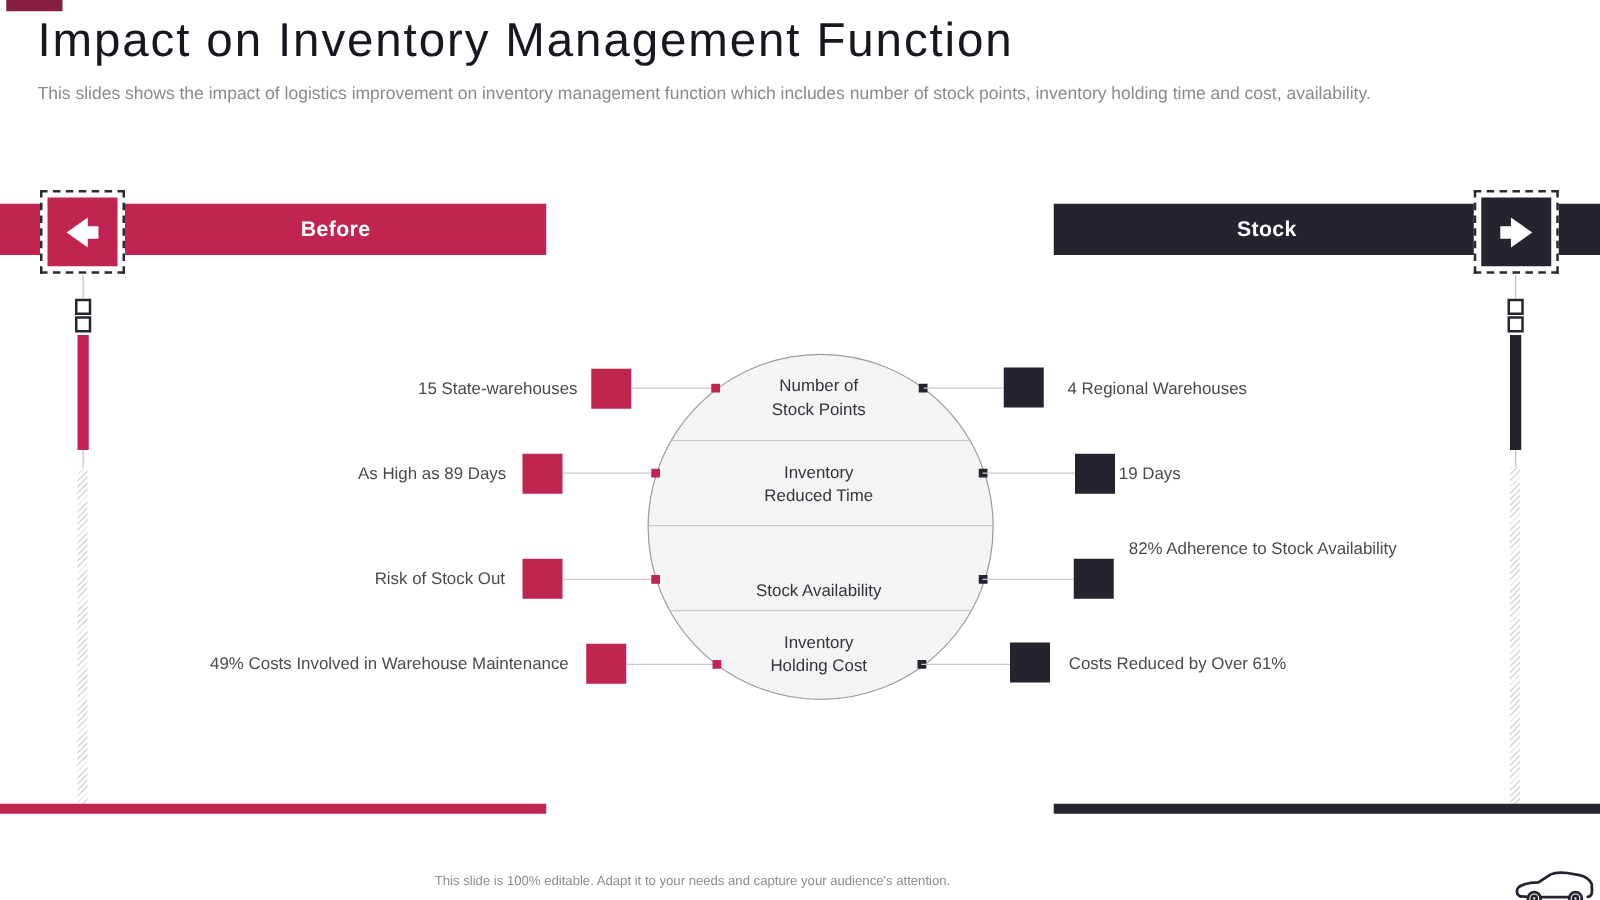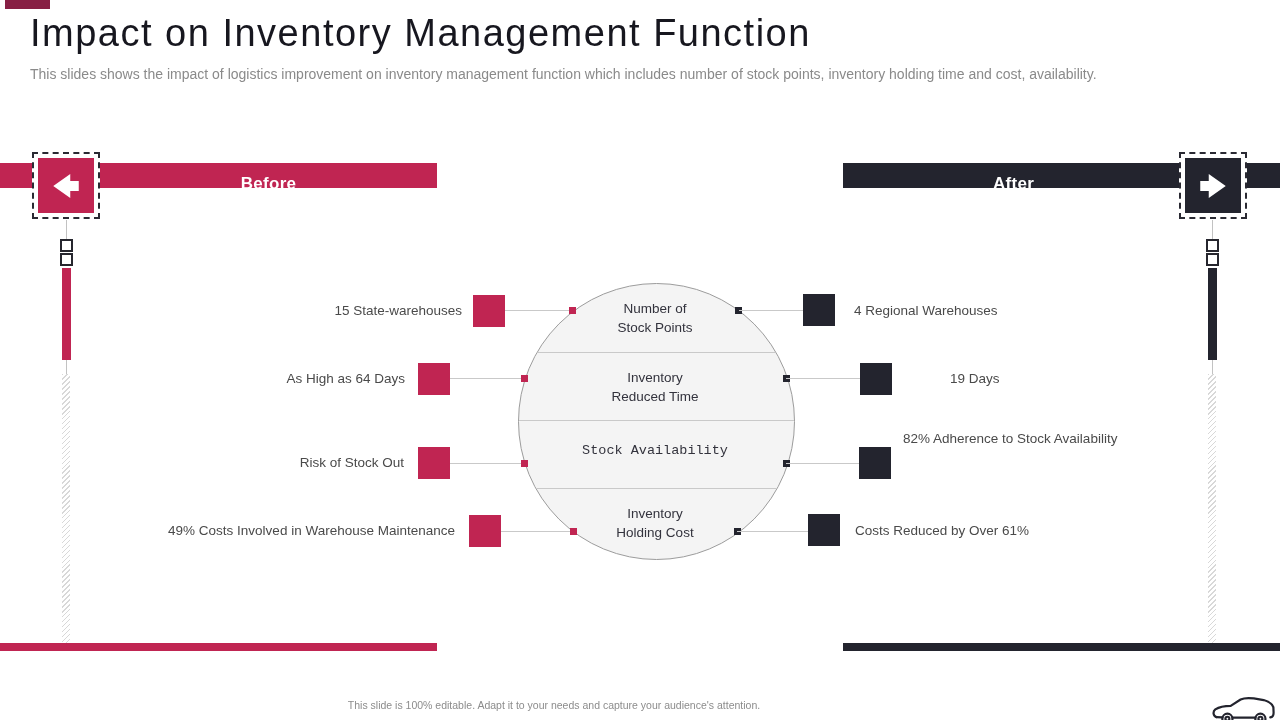--- a/index.html
+++ b/index.html
@@ -8,21 +8,21 @@
     font-family:"Liberation Sans", sans-serif;
   }
   .abs{position:absolute;}
 
   
   .accent-chip{left:5px;top:0;width:45px;height:9px;background:#871F44;}
   .title{left:30px;top:12px;margin:0;font-size:38px;font-weight:300;letter-spacing:1.5px;color:#17171F;white-space:nowrap;}
   .subtitle{left:30px;top:66px;margin:0;font-size:14px;color:#8a8a8a;white-space:nowrap;}
 
   
-  .banner{top:163px;width:437px;height:25px;}
+  .banner{top:163px;width:437px;height:41px;}
   .banner-before{left:0;background:#C02552;}
   .banner-after{left:843px;background:#23242E;}
   .banner-label{position:absolute;top:0;height:41px;line-height:41px;text-align:center;color:#ffffff;font-weight:bold;font-size:17px;letter-spacing:.3px;}
   .label-before{left:100px;right:0;}
   .label-after{left:0;width:341px;}
 
   
   .tile{top:152px;width:68px;height:67px;border:2px dashed #2A2A33;background:#ffffff;box-sizing:border-box;padding:4px;}
   .tile-before{left:32px;}
   .tile-after{left:1179px;}
@@ -36,21 +36,21 @@
   .vbar{width:9px;height:92px;}
   .vbar-before{background:#C02552;}
   .vbar-after{background:#23242E;}
   .hatch{width:8px;height:270px;background:repeating-linear-gradient(135deg,#d8d8d8 0,#d8d8d8 1px,#ffffff 1px,#ffffff 3.5px);}
 
   
   .circle{left:518px;top:283px;width:275px;height:275px;border-radius:50%;background:#F4F4F4;border:1px solid #9C9C9C;overflow:hidden;box-sizing:content-box;}
   .divider{position:absolute;left:0;right:0;height:1px;background:#C9C9C9;}
   .divider-1{top:68px;}.divider-2{top:136px;}.divider-3{top:204px;}
   .cat{left:530px;width:250px;text-align:center;font-size:13.5px;line-height:18.5px;color:#33333d;}
-  .cat-0{top:300px;}.cat-1{top:369px;}.cat-2{top:442px;font-family:Liberation Mono, monospace;}.cat-3{top:505px;}
+  .cat-0{top:300px;}.cat-1{top:369px;}.cat-2{top:464px;}.cat-3{top:505px;}
 
   
   .chip{width:32px;height:32px;}
   .chip-before{background:#C02552;}
   .chip-after{background:#23242E;}
   .conn{height:1px;background:#c9c9c9;}
   .marker{width:7px;height:7px;}
   .marker-before{background:#C02552;}
   .marker-after{background:#23242E;}
   .item-text{height:18px;line-height:18px;font-size:13.5px;color:#4a4a4a;white-space:nowrap;}
@@ -78,21 +78,21 @@
   </div>
   <div class="abs tile tile-before">
     <div class="tile-inner tile-inner-before">
       <svg width="34" height="34" viewBox="0 0 24 24">
         <polygon points="3,12 15,3.5 15,8.5 21,8.5 21,15.5 15,15.5 15,20.5" fill="#ffffff"></polygon>
       </svg>
     </div>
   </div>
 
   <div class="abs banner banner-after">
-    <span class="banner-label label-after">After</span>
+    <span class="banner-label label-after">Stock</span>
   </div>
   <div class="abs tile tile-after">
     <div class="tile-inner tile-inner-after">
       <svg width="34" height="34" viewBox="0 0 24 24">
         <polygon points="21,12 9,3.5 9,8.5 3,8.5 3,15.5 9,15.5 9,20.5" fill="#ffffff"></polygon>
       </svg>
     </div>
   </div>
 
   <div class="abs vline" style="left:66px;top:220px;height:19px;"></div>
@@ -132,28 +132,28 @@
 
   <div class="abs item-text before-text" style="right:818px;top:302px;">15 State-warehouses</div>
   <div class="abs chip chip-before" style="left:473px;top:295px;"></div>
   <div class="abs conn" style="left:505px;top:310px;width:67px;"></div>
   <div class="abs marker marker-before" style="left:569px;top:307px;"></div>
   <div class="abs marker marker-after" style="left:735px;top:307px;"></div>
   <div class="abs conn" style="left:739px;top:310px;width:64px;"></div>
   <div class="abs chip chip-after" style="left:803px;top:294px;"></div>
   <div class="abs item-text" style="left:854px;top:302px;">4 Regional Warehouses</div>
 
-  <div class="abs item-text before-text" style="right:875px;top:370px;">As High as 64 Days</div>
+  <div class="abs item-text before-text" style="right:875px;top:370px;">As High as 89 Days</div>
   <div class="abs chip chip-before" style="left:418px;top:363px;"></div>
   <div class="abs conn" style="left:450px;top:378px;width:75px;"></div>
   <div class="abs marker marker-before" style="left:521px;top:375px;"></div>
   <div class="abs marker marker-after" style="left:783px;top:375px;"></div>
   <div class="abs conn" style="left:786px;top:378px;width:74px;"></div>
   <div class="abs chip chip-after" style="left:860px;top:363px;"></div>
-  <div class="abs item-text" style="left:950px;top:370px;text-align:center;">19 Days</div>
+  <div class="abs item-text" style="left:895px;top:370px;text-align:center;">19 Days</div>
 
   <div class="abs item-text before-text" style="right:876px;top:454px;">Risk of Stock Out</div>
   <div class="abs chip chip-before" style="left:418px;top:447px;"></div>
   <div class="abs conn" style="left:450px;top:463px;width:75px;"></div>
   <div class="abs marker marker-before" style="left:521px;top:460px;"></div>
   <div class="abs marker marker-after" style="left:783px;top:460px;"></div>
   <div class="abs conn" style="left:786px;top:463px;width:73px;"></div>
   <div class="abs chip chip-after" style="left:859px;top:447px;"></div>
   <div class="abs item-text" style="left:903px;top:430px;">82% Adherence to Stock Availability</div>
 

